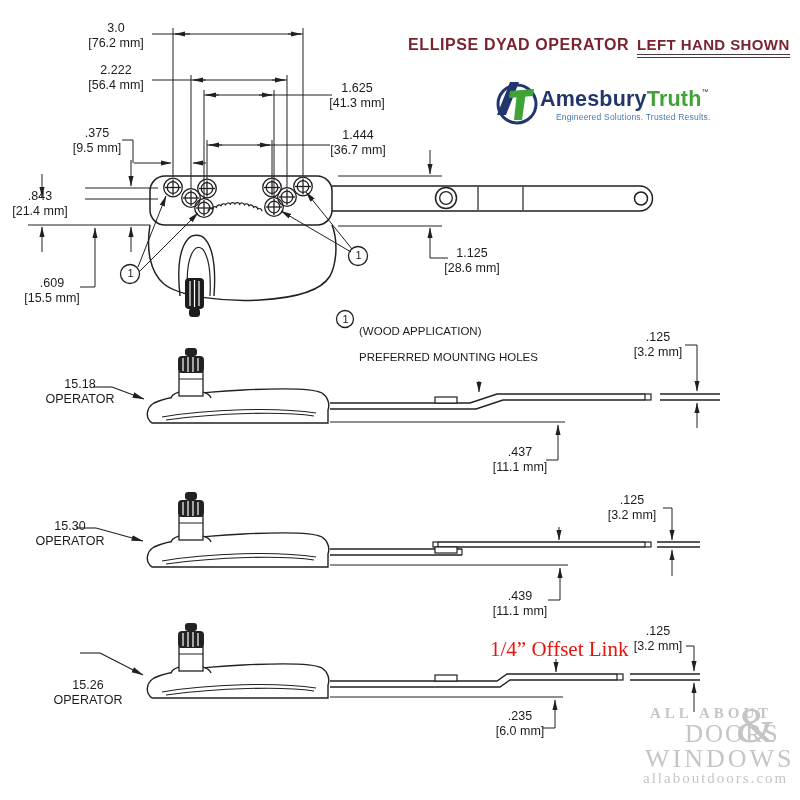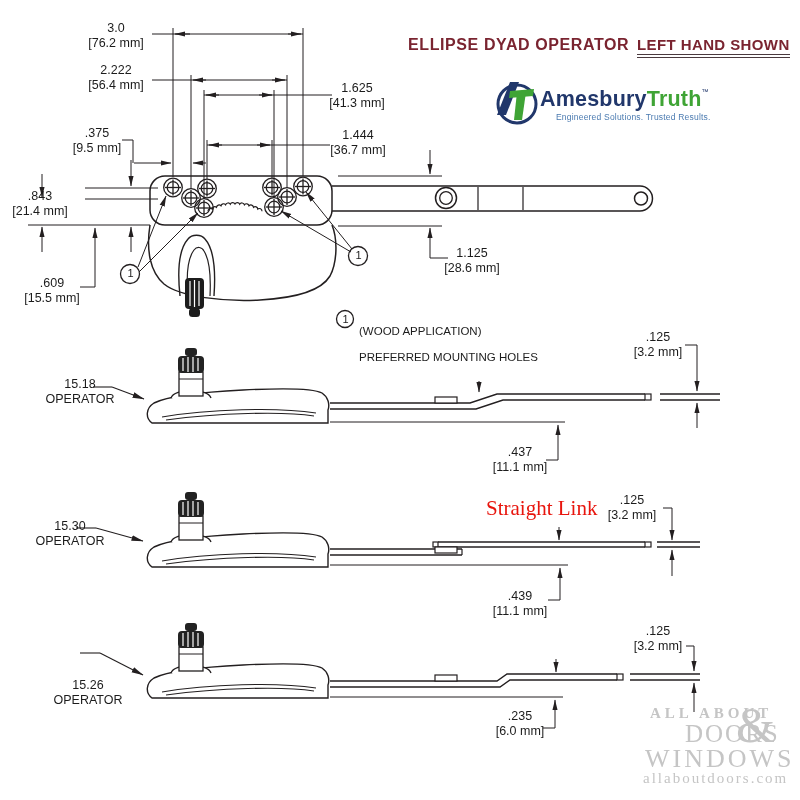--- a/index.html
+++ b/index.html
@@ -298,34 +298,34 @@
   </div>
   <div class="txt dim" style="left:480px;top:445px;width:80px;">
     <span>.437</span>
     <span>[11.1 mm]</span>
   </div>
 
   <div class="txt oplabel" style="left:26px;top:519px;width:88px;">
     <span>15.30</span>
     <span>OPERATOR</span>
   </div>
-  <div class="txt redlabel" style="left:486px;top:496px;">Straight Link</div>
   <div class="txt dim" style="left:592px;top:493px;width:80px;">
     <span>.125</span>
     <span>[3.2 mm]</span>
   </div>
   <div class="txt dim" style="left:478px;top:589px;width:84px;">
     <span>.439</span>
     <span>[11.1 mm]</span>
   </div>
 
   <div class="txt oplabel" style="left:44px;top:644px;width:88px;margin-top:34px;">
     <span>15.26</span>
     <span>OPERATOR</span>
   </div>
+  <div class="txt redlabel" style="left:490px;top:637px;">1/4” Offset Link</div>
   <div class="txt dim" style="left:618px;top:624px;width:80px;">
     <span>.125</span>
     <span>[3.2 mm]</span>
   </div>
   <div class="txt dim" style="left:478px;top:709px;width:84px;">
     <span>.235</span>
     <span>[6.0 mm]</span>
   </div>
 
   <div class="txt wm wm1" style="left:650px;top:706px;">ALL ABOUT</div>

